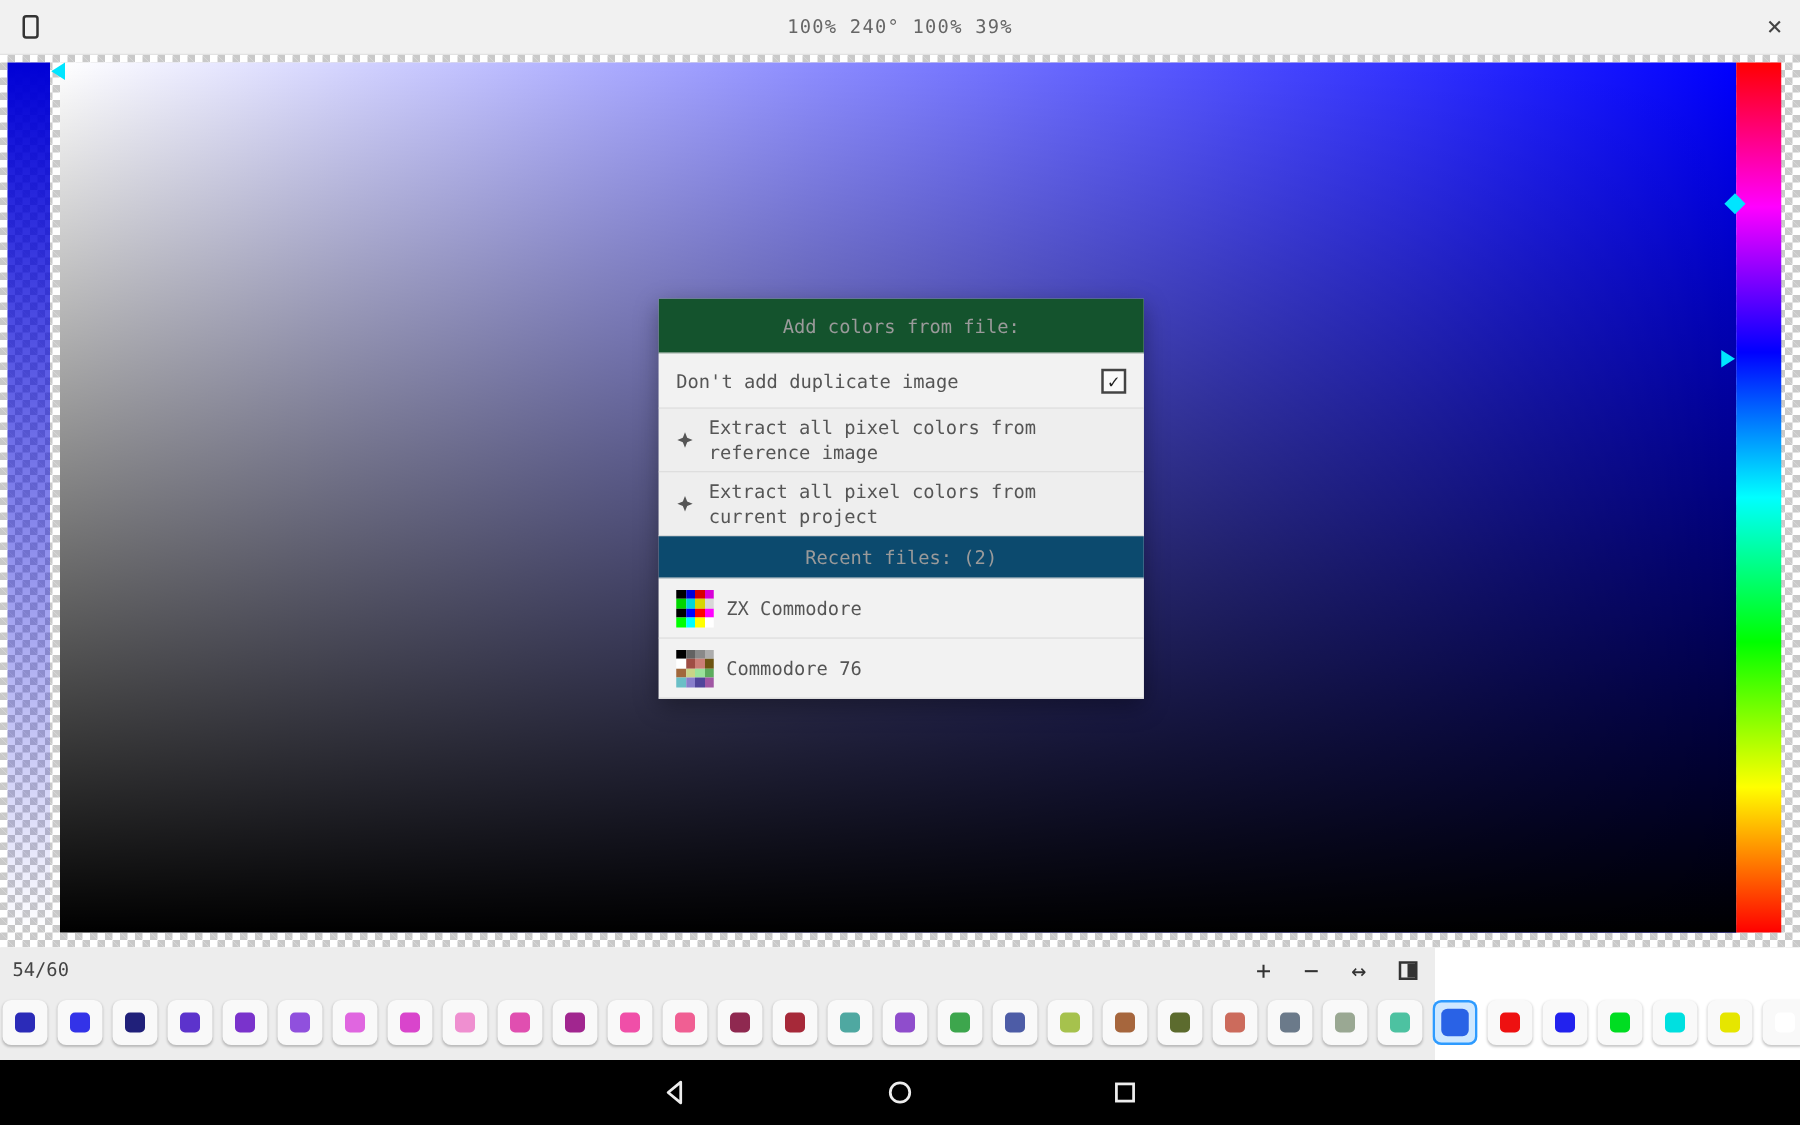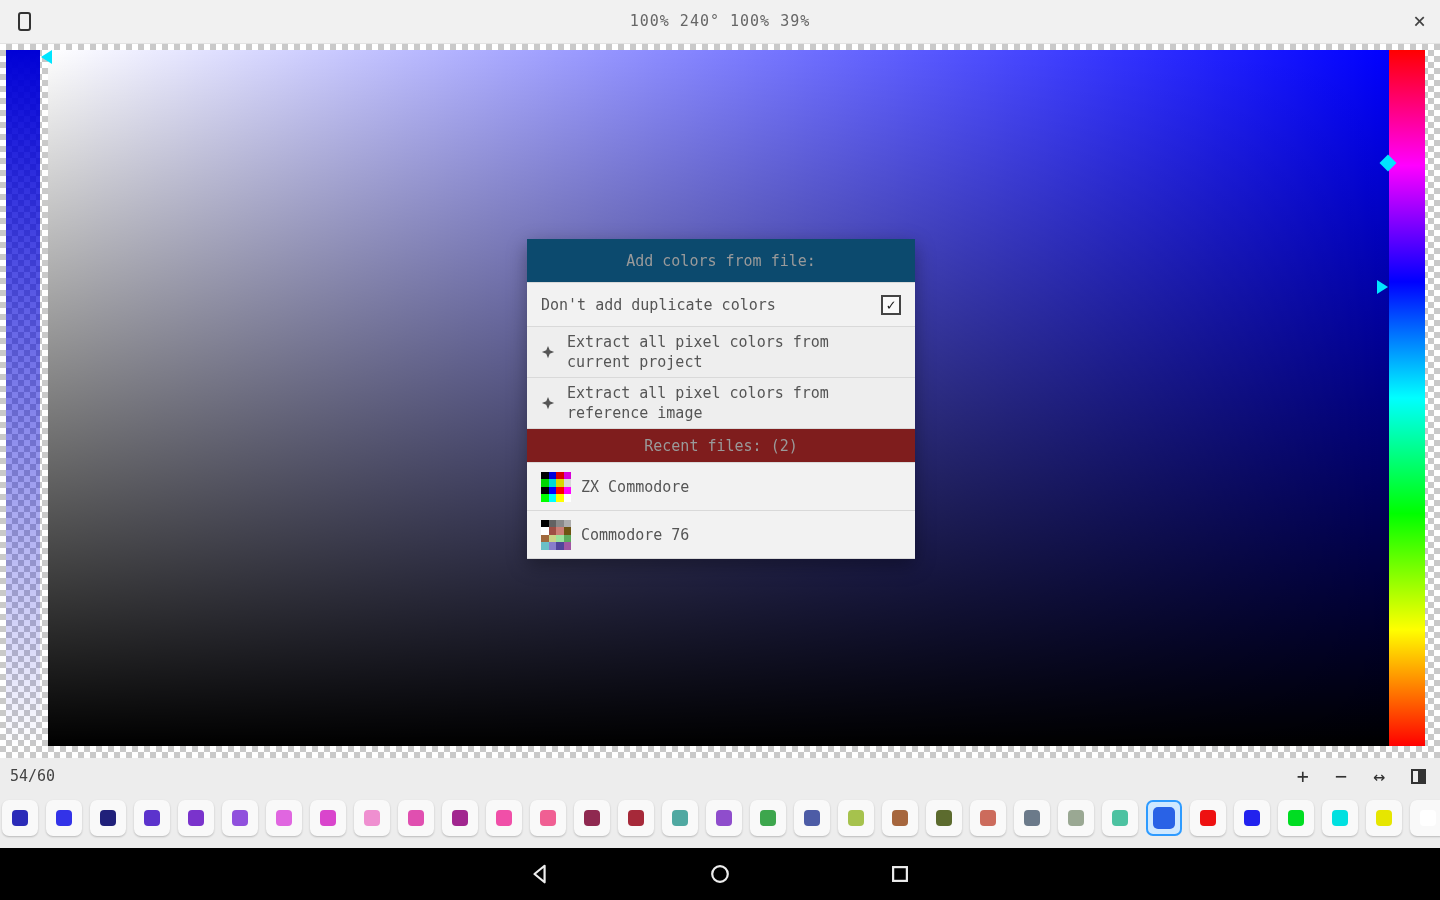--- a/index.html
+++ b/index.html
@@ -42,42 +42,42 @@
                 border-left:11px solid #00e5ff; }
   .alpha-marker { position:absolute; left:41px; top:6px; width:0; height:0;
                   border-top:7px solid transparent; border-bottom:7px solid transparent;
                   border-right:11px solid #00e5ff; }
 
   
   .dialog { position:absolute; left:527px; top:239px; width:388px; z-index:10;
             background:#f2f2f2; box-shadow:0 6px 18px rgba(0,0,0,.35);
             color:#555; font-size:15px; }
   .dialog-title { height:44px; line-height:44px; text-align:center; color:#9a9a9a;
-                  background:#0c4a6e; border-bottom:1px solid #d9d9d9; }
+                  background:#14532d; border-bottom:1px solid #d9d9d9; }
   .d-row { display:flex; align-items:center; gap:12px; padding:0 14px;
            border-bottom:1px solid #d9d9d9; background:#f2f2f2; }
   .d-row.h44 { height:44px; }
   .d-row.h45 { height:45px; background:#eeeeee; }
   .d-row.h51 { height:51px; background:#eeeeee; }
   .d-row .wrap-text { max-width:300px; line-height:20px; }
   .checkbox { margin-left:auto; width:20px; height:20px; border:2px solid #444;
               background:#fafafa; display:flex; align-items:center; justify-content:center;
               font-size:15px; color:#222; }
   .section-header { height:34px; line-height:34px; text-align:center; color:#9a9a9a;
-                    background:#7f1d1d; border-bottom:1px solid #d9d9d9; }
+                    background:#0c4a6e; border-bottom:1px solid #d9d9d9; }
   .recent-row { display:flex; align-items:center; gap:10px; padding:0 14px; height:48px;
                 border-bottom:1px solid #d9d9d9; background:#f2f2f2; }
   .palette-thumb { width:30px; height:30px; display:grid;
                    grid-template-columns:repeat(4,1fr); grid-template-rows:repeat(4,1fr);
                    flex:0 0 auto; }
   .palette-thumb .chip { width:100%; height:100%; }
   .dlg-icon { flex:0 0 auto; display:flex; align-items:center; }
 
   
-  .palette-panel { position:absolute; left:0; top:758px; width:1440px; height:90px;
+  .palette-panel { position:absolute; left:0; top:758px; width:1148px; height:90px;
                    background:#ededed; }
   .hex-row { position:relative; height:38px; }
   .counter { position:absolute; left:10px; top:9px; color:#444; font-size:15px; }
   .hex-value { position:absolute; left:0; right:0; top:9px; text-align:center;
                color:#555; font-size:15px; letter-spacing:1px; }
   .hex-tools { position:absolute; right:14px; top:5px; display:flex; gap:26px;
                align-items:center; color:#333; font-size:20px; }
   .tool-glyph { line-height:26px; }
   .split-square { position:relative; width:15px; height:15px; border:2px solid #333; }
   .split-square span { position:absolute; right:0; top:0; width:6px; height:11px; background:#333; }
@@ -112,41 +112,41 @@
     <div class="hue-strip"></div>
     <div class="alpha-marker"></div>
     <div class="sv-marker"></div>
     <div class="hue-marker"></div>
   </div>
 
   <div class="dialog">
     <div class="dialog-title">Add colors from file:</div>
 
     <div class="d-row h44">
-      <span class="wrap-text">Don't add duplicate colors</span>
+      <span class="wrap-text">Don't add duplicate image</span>
       <span class="checkbox">✓</span>
     </div>
 
+
+    <div class="d-row h51">
+      <span class="dlg-icon">
+        <svg width="14" height="14" viewBox="0 0 16 16">
+            <path d="M8 1 L10 6 L15 8 L10 10 L8 15 L6 10 L1 8 L6 6 Z" fill="#555"></path>
+          </svg>
+      </span>
+      <span class="wrap-text">Extract all pixel colors from reference image</span>
+    </div>
 
     <div class="d-row h51">
       <span class="dlg-icon">
         <svg width="14" height="14" viewBox="0 0 16 16">
             <path d="M8 1 L10 6 L15 8 L10 10 L8 15 L6 10 L1 8 L6 6 Z" fill="#555"></path>
           </svg>
       </span>
       <span class="wrap-text">Extract all pixel colors from current project</span>
-    </div>
-
-    <div class="d-row h51">
-      <span class="dlg-icon">
-        <svg width="14" height="14" viewBox="0 0 16 16">
-            <path d="M8 1 L10 6 L15 8 L10 10 L8 15 L6 10 L1 8 L6 6 Z" fill="#555"></path>
-          </svg>
-      </span>
-      <span class="wrap-text">Extract all pixel colors from reference image</span>
     </div>
 
     <div class="section-header">Recent files: (2)</div>
 
     <div class="recent-row">
       <span class="palette-thumb">
           <span class="chip" style="background: rgb(0, 0, 0);"></span>
           <span class="chip" style="background: rgb(0, 0, 215);"></span>
           <span class="chip" style="background: rgb(215, 0, 0);"></span>
           <span class="chip" style="background: rgb(215, 0, 215);"></span>

